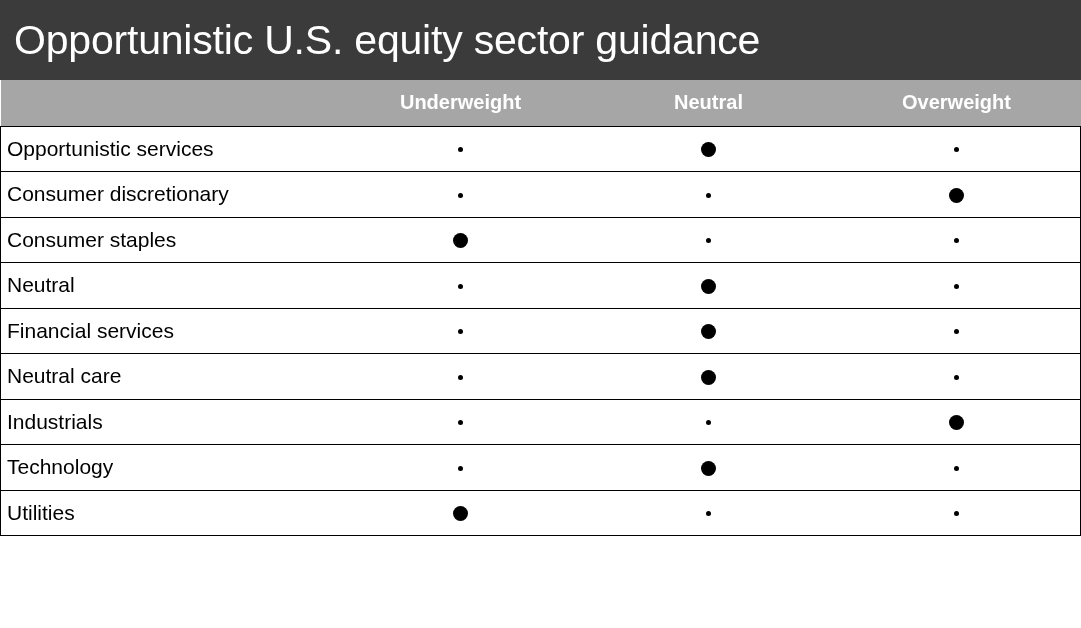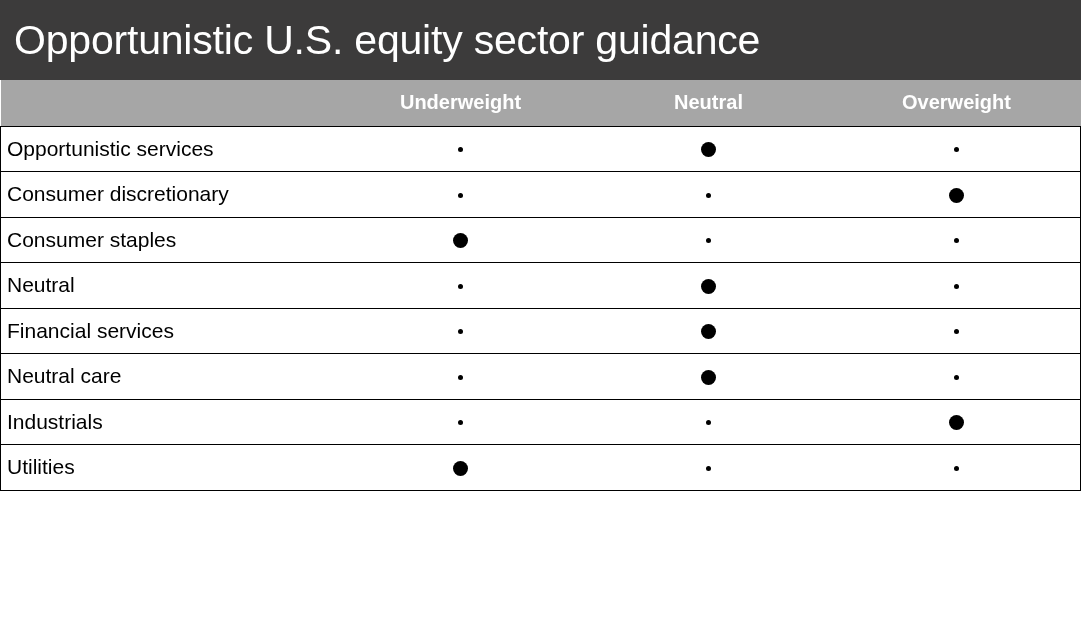--- a/index.html
+++ b/index.html
@@ -180,20 +180,26 @@
           <td class="rating-cell"><span class="dot large"></span></td>
           <td class="rating-cell last"><span class="dot small"></span></td>
         </tr>
         <tr>
           <td class="sector-cell">Industrials</td>
           <td class="rating-cell"><span class="dot small"></span></td>
           <td class="rating-cell"><span class="dot small"></span></td>
           <td class="rating-cell last"><span class="dot large"></span></td>
         </tr>
         <tr>
+          <td class="sector-cell">Technology</td>
+          <td class="rating-cell"><span class="dot small"></span></td>
+          <td class="rating-cell"><span class="dot large"></span></td>
+          <td class="rating-cell last"><span class="dot small"></span></td>
+        </tr>
+        <tr>
           <td class="sector-cell">Utilities</td>
           <td class="rating-cell"><span class="dot large"></span></td>
           <td class="rating-cell"><span class="dot small"></span></td>
           <td class="rating-cell last"><span class="dot small"></span></td>
         </tr>
       </tbody>
   </table>
 
 </div>
 

